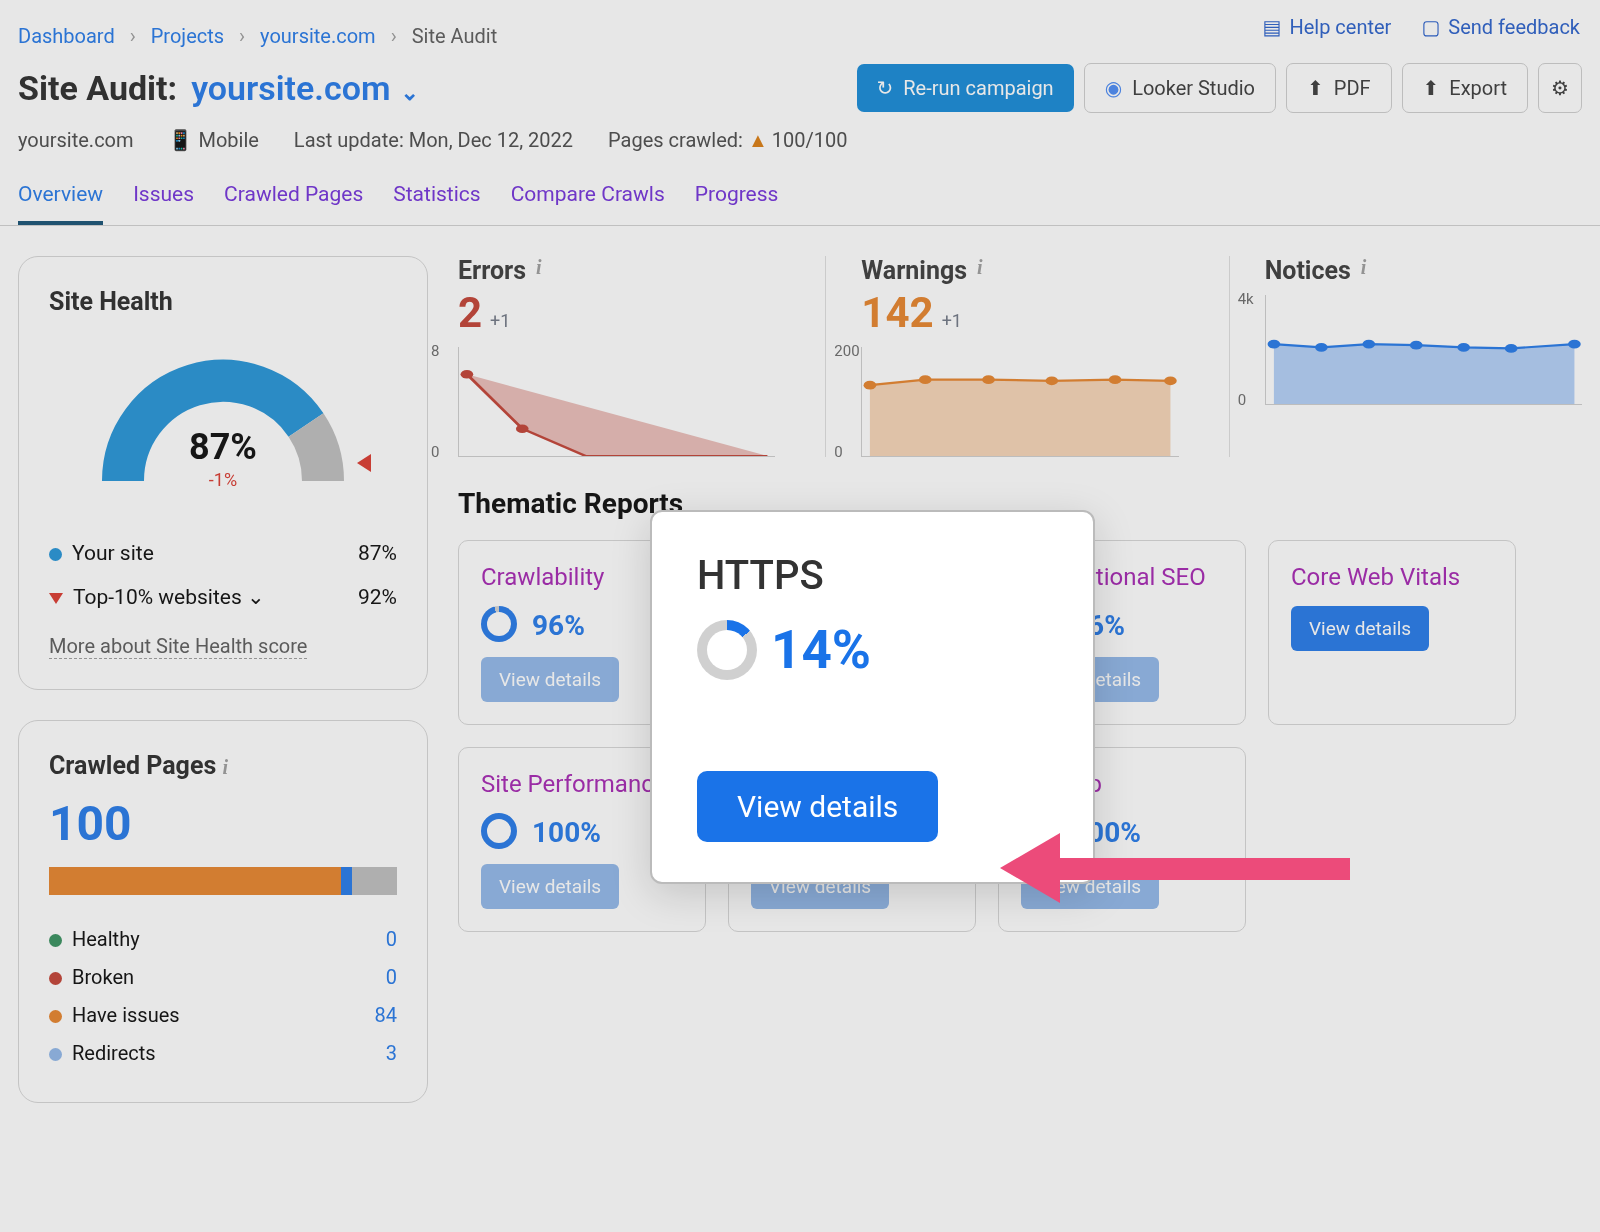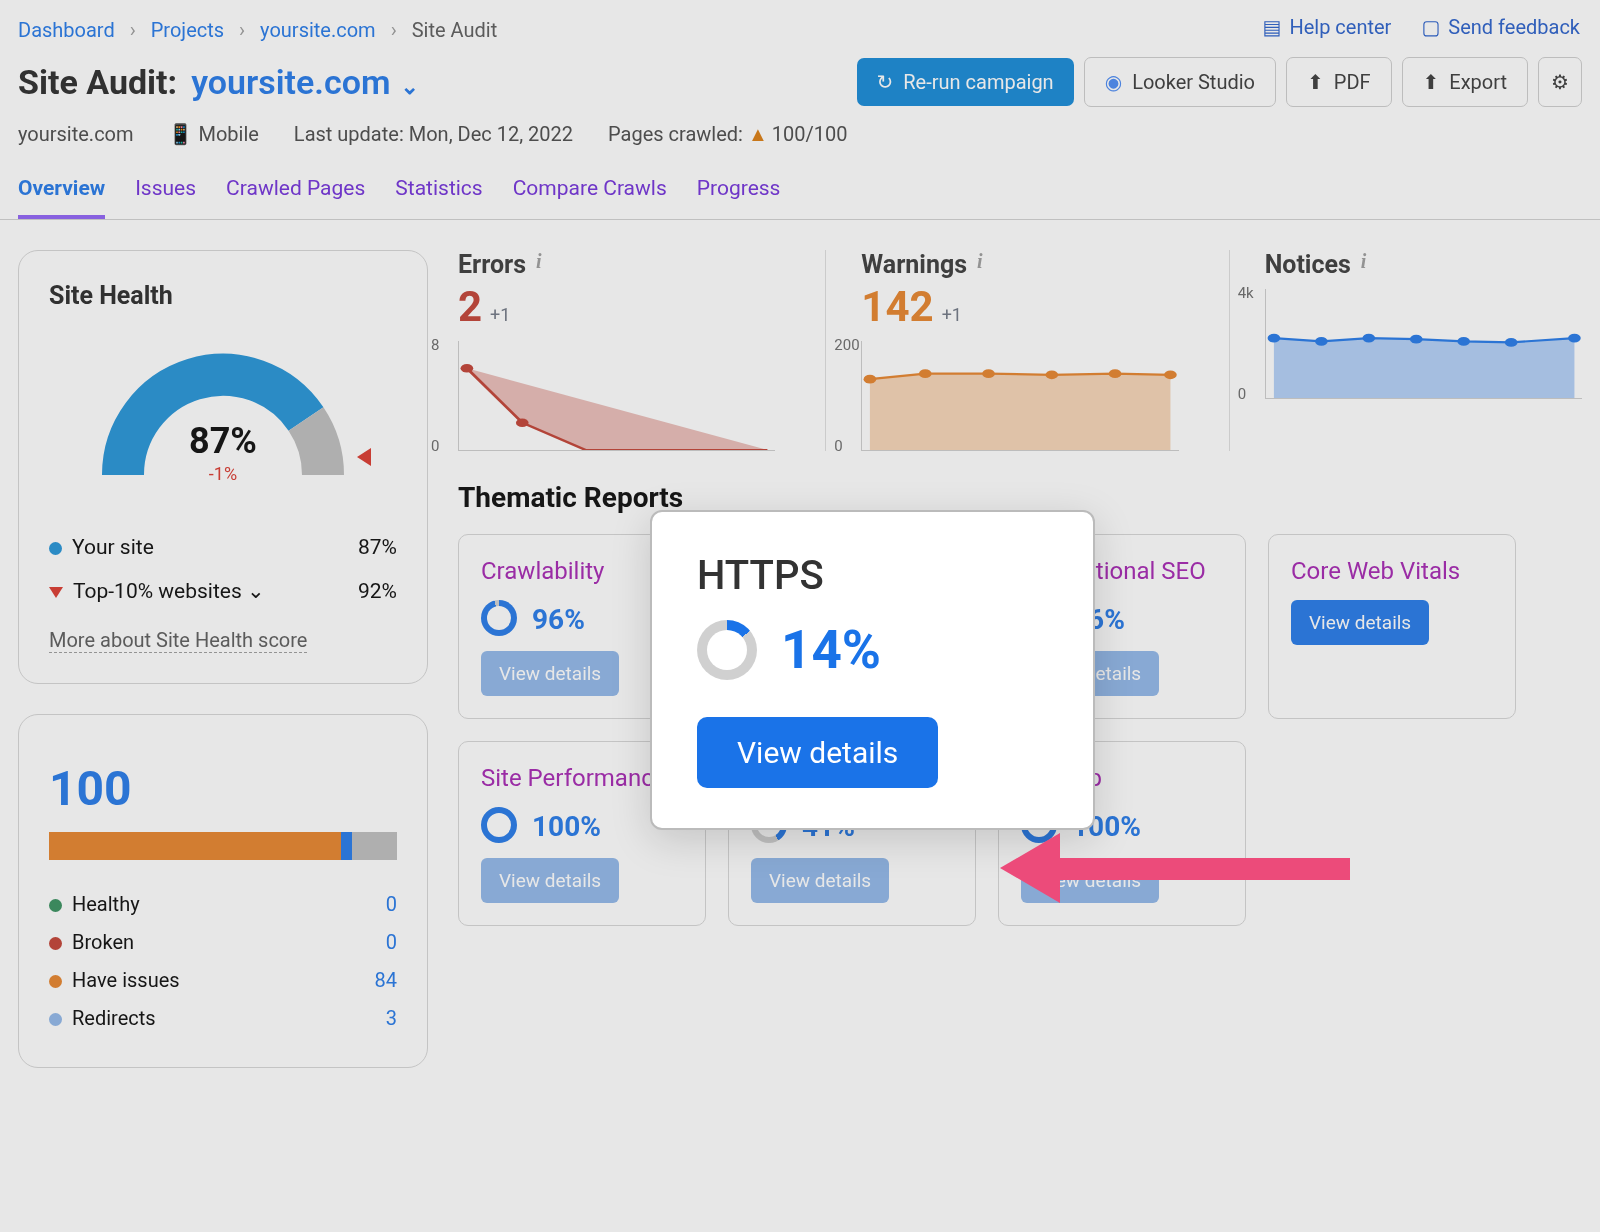--- a/index.html
+++ b/index.html
@@ -1,35 +1,35 @@
 <!DOCTYPE html>
 <html><head>
 <meta charset="utf-8">
 <style>
 *{box-sizing:border-box;margin:0;padding:0;font-family:-apple-system,BlinkMacSystemFont,"Segoe UI",Roboto,sans-serif}
 body{background:#fff;width:1600px;height:1232px;position:relative}
 .dimmer{position:absolute;inset:0;background:rgba(120,120,120,.18);z-index:10;pointer-events:none}
 a{text-decoration:none;color:#1a73e8}
-.breadcrumbs{display:flex;align-items:center;gap:15px;padding:18px 18px 0;font-size:20px;color:#555}
+.breadcrumbs{display:flex;align-items:center;gap:15px;padding:24px 18px 0;font-size:20px;color:#555}
 .breadcrumbs .chev{color:#999}
 .toplinks{position:absolute;right:20px;top:15px;display:flex;gap:30px;font-size:20px;color:#2059c9}
 .toplinks span{display:flex;align-items:center;gap:8px}
 .header{padding:15px 18px 0;display:flex;align-items:center;justify-content:space-between}
 .title{font-size:34px;font-weight:700;color:#222}
 .domain-sel{font-size:34px;color:#1a73e8;font-weight:600;margin-left:10px}
 .chev-down{display:inline-block;margin-left:10px;font-size:22px;color:#1a73e8}
 .actions{display:flex;gap:10px;align-items:center}
 .btn{display:flex;align-items:center;gap:10px;padding:12px 20px;border:1px solid #ccc;border-radius:7px;font-size:20px;background:#fff;color:#333;cursor:pointer}
 .btn.primary{background:#0a84d6;color:#fff;border:none}
 .btn.icon{padding:12px}
 .meta{padding:15px 18px 0;display:flex;gap:35px;font-size:20px;color:#444}
 .meta .warn{color:#d97706;font-weight:700;margin-right:4px}
 .tabs{display:flex;gap:30px;padding:30px 18px 0;border-bottom:1px solid #d0d0d0;font-size:21px}
 .tab{padding-bottom:15px;color:#6d28d9;cursor:pointer}
-.tab.active{color:#1a73e8;border-bottom:4px solid #8b5cf6;font-weight:700}
+.tab.active{color:#1a73e8;border-bottom:4px solid #0c4a6e;font-weight:400}
 .content{padding:30px 18px;display:flex;gap:30px}
 .left-col{width:410px;display:flex;flex-direction:column;gap:30px}
 .card{border:1px solid #d5d5d5;border-radius:20px;padding:30px}
 .card h3{font-size:25px;font-weight:700;color:#222}
 .gauge-wrap{display:flex;justify-content:center;margin:25px 0 30px;position:relative}
 .gauge-val{position:absolute;top:85px;left:0;right:0;text-align:center;font-size:36px;font-weight:700}
 .gauge-delta{position:absolute;top:128px;left:0;right:0;text-align:center;font-size:18px;color:#d93025}
 .legend-row{display:flex;justify-content:space-between;font-size:21px;padding:10px 0}
 .dot{width:13px;height:13px;border-radius:50%;display:inline-block;margin-right:10px;vertical-align:middle}
 .tri{display:inline-block;width:0;height:0;border-left:7px solid transparent;border-right:7px solid transparent;border-top:11px solid #d93025;margin-right:10px;vertical-align:middle}
@@ -59,21 +59,21 @@
 .ring{width:36px;height:36px;border-radius:50%;border:6px solid #d0d0d0;position:relative}
 .ring.full{border-color:#1a73e8}
 .ring.partial{background:conic-gradient(#1a73e8 0 var(--p),#d0d0d0 var(--p) 360deg);border:none}
 .ring.partial::after{content:"";position:absolute;inset:6px;background:#fff;border-radius:50%}
 .pct{font-size:28px;font-weight:700;color:#1a73e8}
 .pct-delta{font-size:17px;color:#2e8b57;margin-top:2px}
 .vd-btn{background:#1a73e8;color:#fff;padding:11px 18px;border-radius:6px;font-size:19px;border:none;cursor:pointer;align-self:flex-start}
 .vd-btn.grey{background:#8bb4e8}
 .popup{position:absolute;z-index:20;left:650px;top:510px;width:445px;background:#fff;border:2px solid #bbb;border-radius:12px;padding:40px 45px;box-shadow:0 10px 40px rgba(0,0,0,.15)}
 .popup h2{font-size:40px;font-weight:500;color:#333;margin-bottom:20px}
-.popup .metric{display:flex;align-items:center;gap:24px;margin-bottom:36px}
+.popup .metric{display:flex;align-items:center;gap:14px;margin-bottom:90px}
 .popup .ring{width:60px;height:60px}
 .popup .ring.partial::after{inset:10px}
 .popup .pct{font-size:53px}
 .popup .vd-btn{font-size:30px;padding:18px 40px;border-radius:10px}
 .arrow{position:absolute;z-index:25;left:1000px;top:838px;width:350px;height:60px;pointer-events:none}
 .arrow-line{position:absolute;left:50px;top:20px;width:300px;height:22px;background:#ec4b7a}
 .arrow-head{position:absolute;left:0;top:-5px;width:0;height:0;border-top:35px solid transparent;border-bottom:35px solid transparent;border-right:60px solid #ec4b7a}
 .marker{position:absolute;width:0;height:0;border-top:9px solid transparent;border-bottom:9px solid transparent;border-right:14px solid #d93025}
 .upload-icon{display:inline-block;font-size:20px}
 svg .chart-area{opacity:.35}
@@ -163,20 +163,21 @@
           <span>87%</span>
         </div>
       <div class="legend-row">
           <span><span class="tri"></span><span>Top-10% websites</span> <span>⌄</span></span>
           <span>92%</span>
         </div>
       <a class="more-link">More about Site Health score</a>
     </div>
 
     <div class="card">
+      <h3><span>Crawled Pages</span> <span class="info-icon">i</span></h3>
       <div class="big-num">100</div>
       <div class="bar">
         <div style="flex:84;background:#e67e22"></div>
           <div style="flex:3;background:#1a73e8"></div>
           <div style="flex:13;background:#bbb"></div>
       </div>
       <div class="legend-row small">
           <span><span class="dot" style="background:#2e8b57"></span><span>Healthy</span></span>
           <span class="val">0</span>
         </div>

